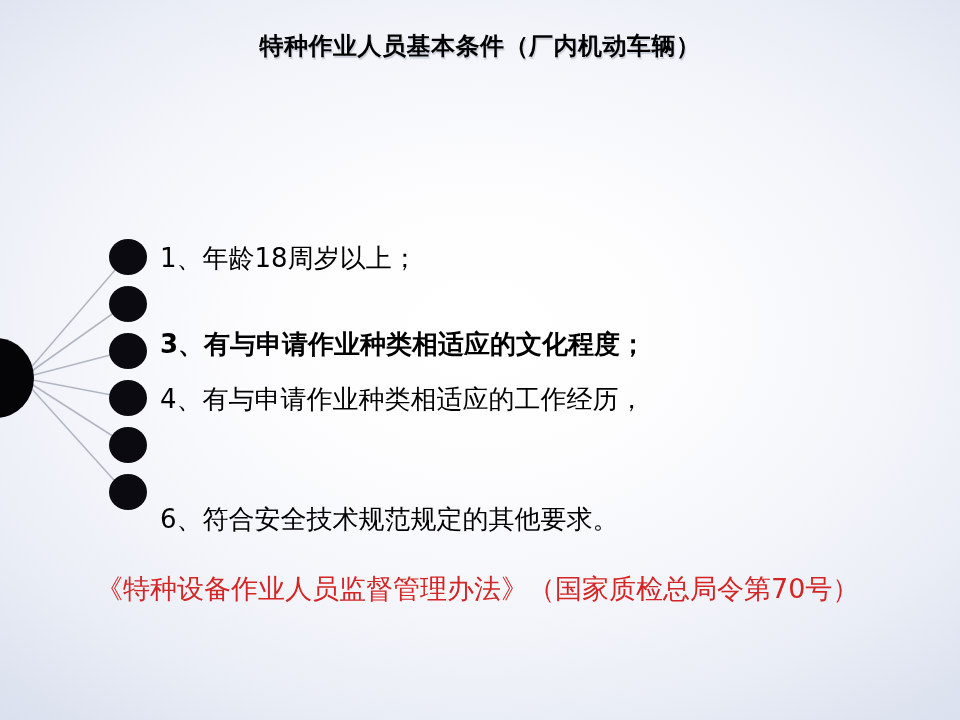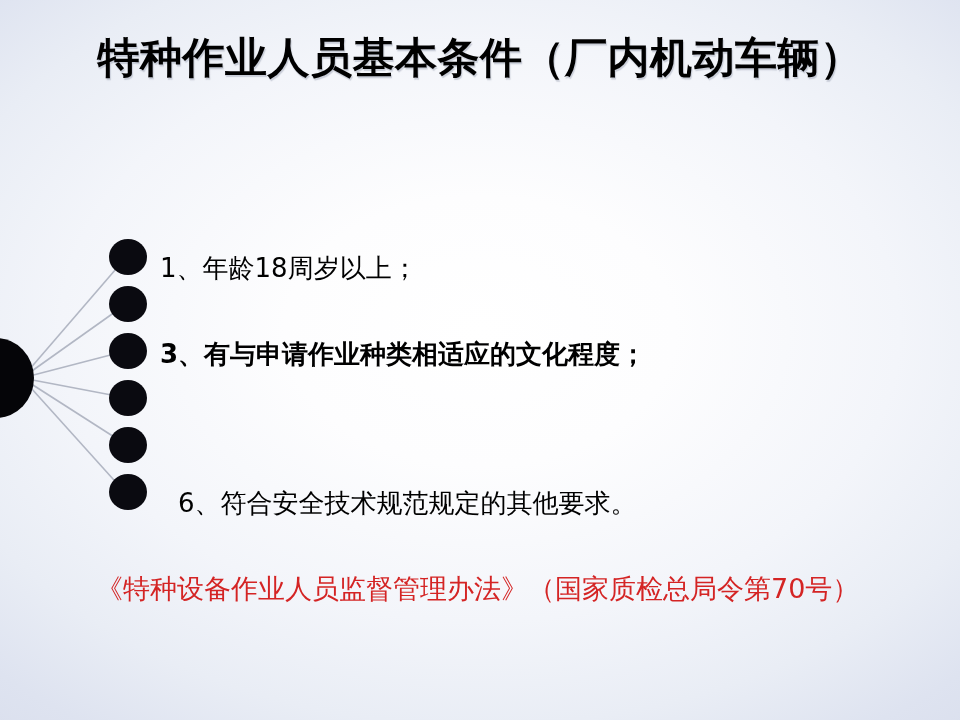--- a/index.html
+++ b/index.html
@@ -27,21 +27,21 @@
     overflow: hidden;
   }
 
   
   #title {
     position: absolute;
     left: 0;
     top: 30px;
     width: 960px;
     text-align: center;
-    font-size: 42px;
+    font-size: 24px;
     font-weight: bold;
     color: #000000;
     letter-spacing: 0.5px;
     text-shadow: 1px 2px 1px rgba(150,158,175,0.45);
     white-space: nowrap;
   }
 
   
   #diagram {
     position: absolute;
@@ -58,21 +58,21 @@
     left: 0;
     top: 0;
     width: 960px;
     height: 720px;
   }
   .list-item {
     position: absolute;
     left: 160px;
     height: 47px;
     display: flex;
-    align-items: flex-end;
+    align-items: center;
   }
   .item-text {
     font-size: 26px;
     line-height: 1;
     color: #000000;
     white-space: nowrap;
   }
 
   
   #footer-ref {
@@ -113,20 +113,23 @@
     </g>
   </svg>
 
   <div id="bullet-list">
     <div class="list-item" style="top:234px;">
       <span class="item-text">1、年龄18周岁以上；</span>
     </div>
     <div class="list-item" style="top:320px;font-weight:bold;">
       <span class="item-text">3、有与申请作业种类相适应的文化程度；</span>
     </div>
-    <div class="list-item" style="top:469px;margin-left:18px;">
+    <div class="list-item" style="top:375px;">
+      <span class="item-text">4、有与申请作业种类相适应的工作经历，</span>
+    </div>
+    <div class="list-item" style="top:495px;">
       <span class="item-text">6、符合安全技术规范规定的其他要求。</span>
     </div>
   </div>
 
   <div id="footer-ref">《特种设备作业人员监督管理办法》（国家质检总局令第70号）</div>
 
 </div>
 
 </body></html>

